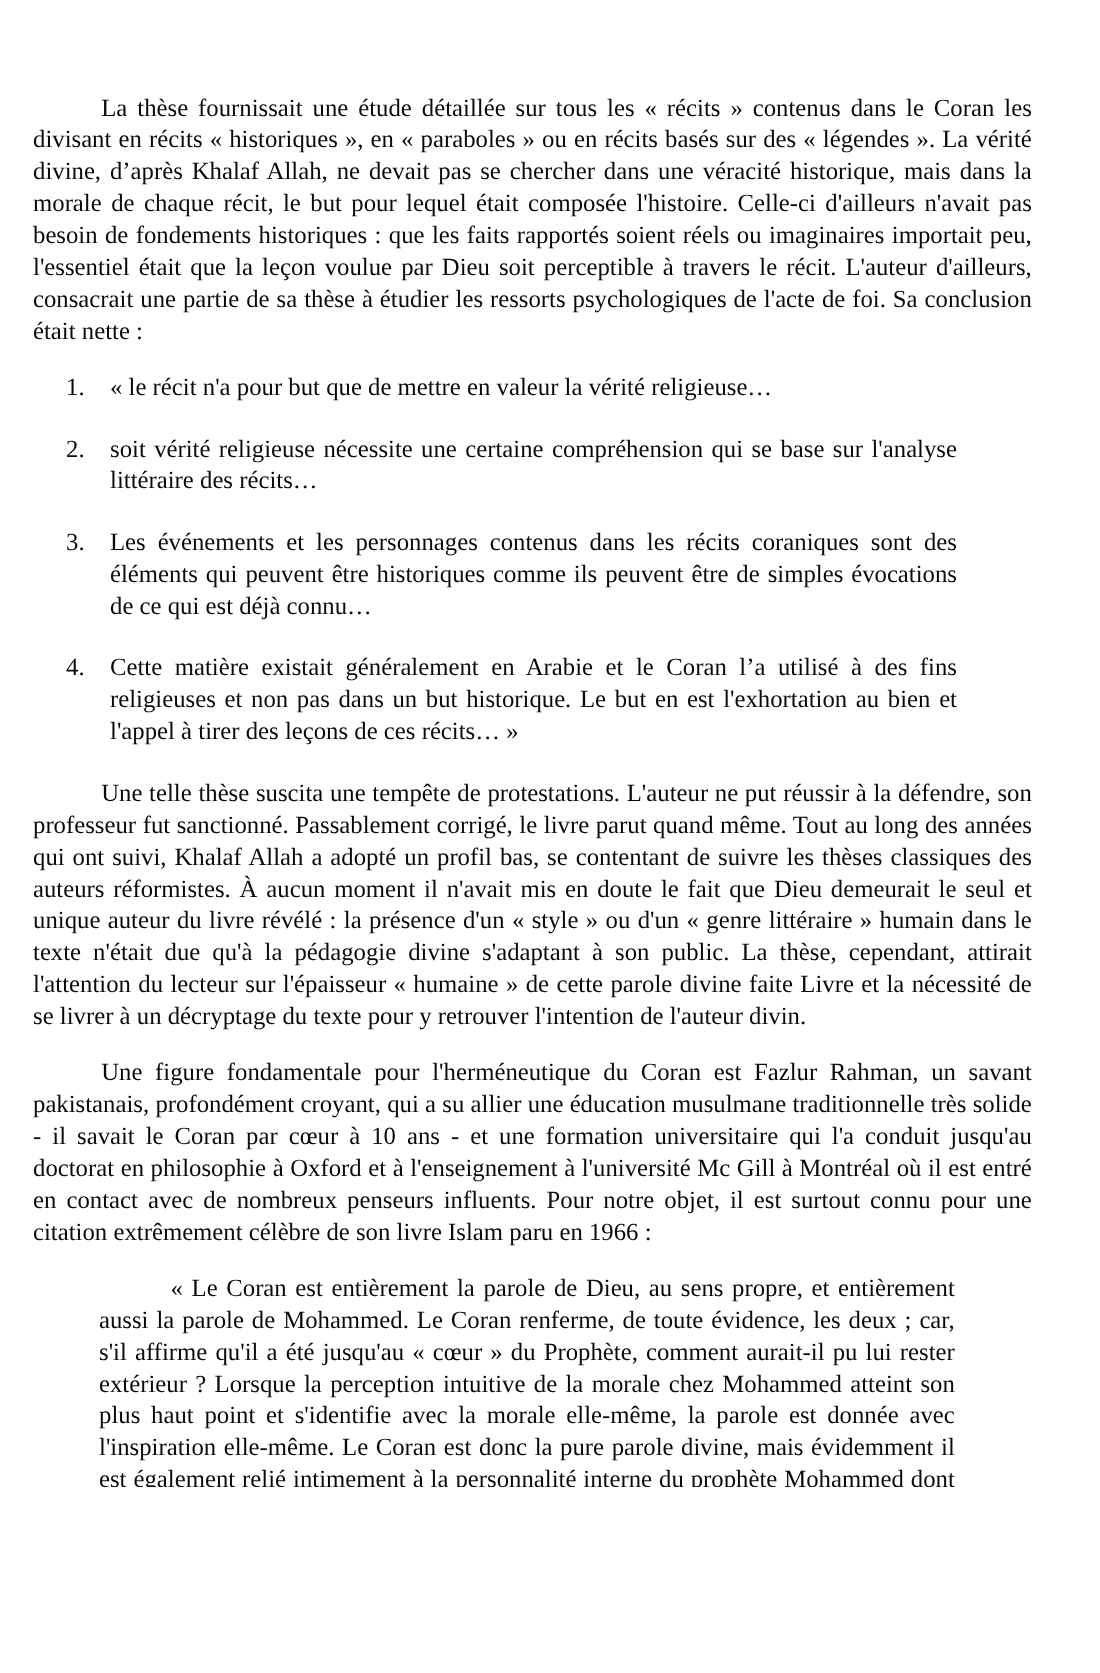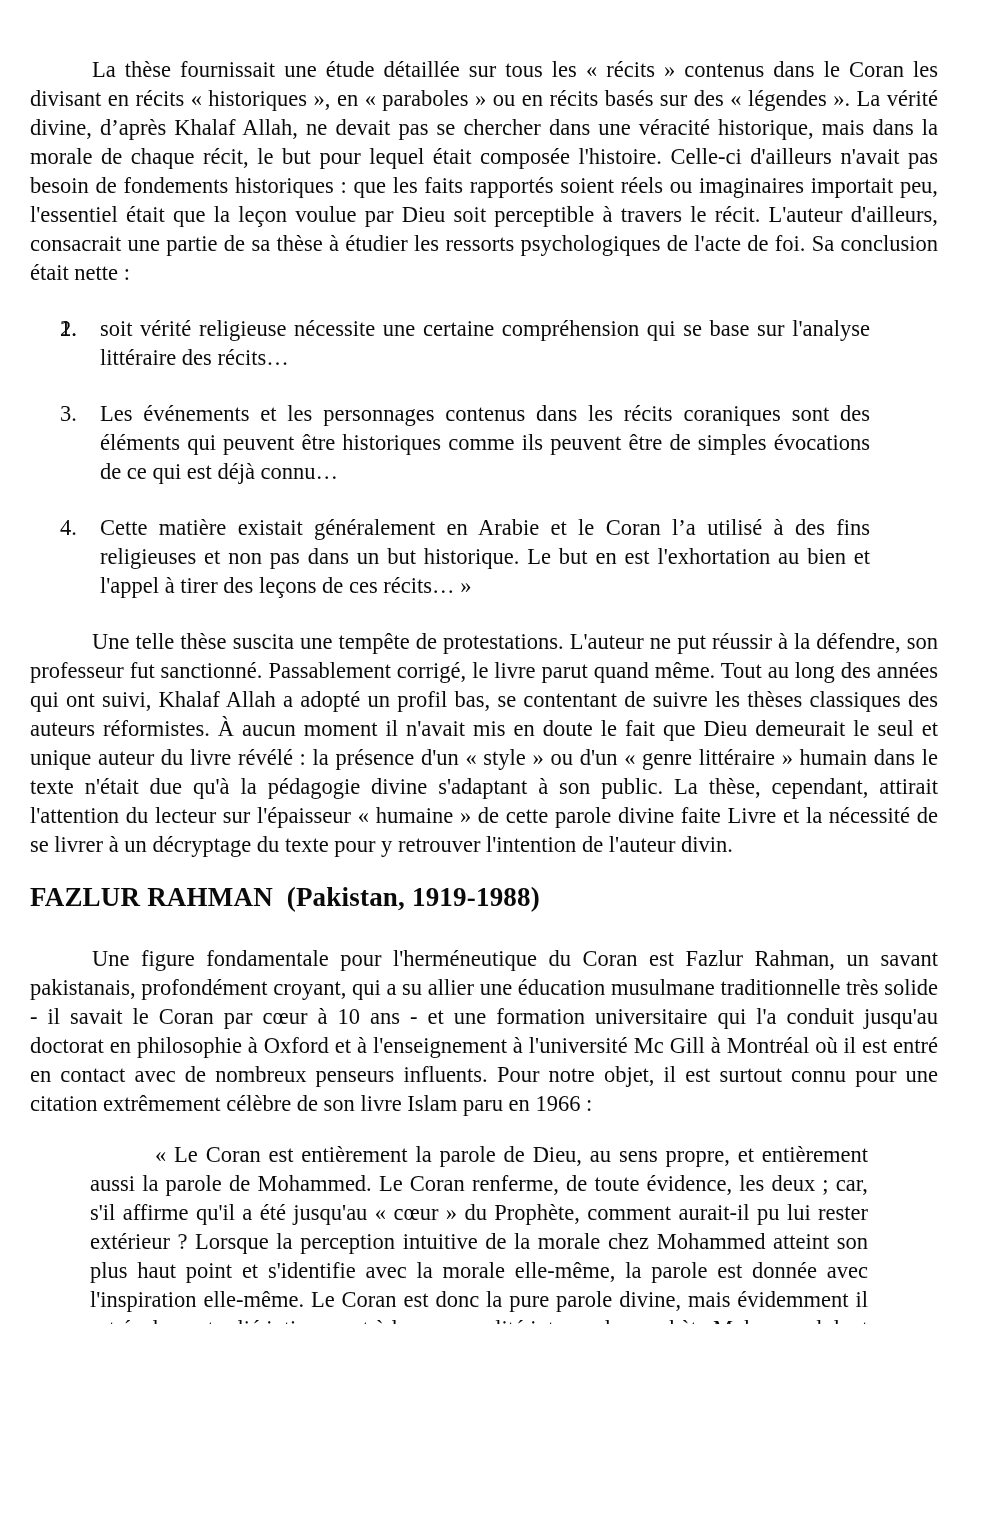--- a/index.html
+++ b/index.html
@@ -8,20 +8,21 @@
     background: #ffffff;
   }
   .page {
     position: relative;
     width: 1000px;
     height: 1324px;
     background: #ffffff;
     color: #0a0a0a;
     font-family: "Liberation Serif", "DejaVu Serif", serif;
     overflow: hidden;
+    margin-top: 28px;
   }
   .content {
     position: absolute;
     left: 30px;
     top: 55px;
     width: 908px;
   }
   p.body {
     font-size: 22.5px;
     line-height: 29px;
@@ -87,36 +88,35 @@
 </head>
 <body>
 
 <div class="page">
   <div class="content">
 
     <p class="body indent">La thèse fournissait une étude détaillée sur tous les «&nbsp;récits&nbsp;» contenus dans le Coran les divisant en récits «&nbsp;historiques&nbsp;», en «&nbsp;paraboles&nbsp;» ou en récits basés sur des «&nbsp;légendes&nbsp;». La vérité divine, d’après Khalaf Allah, ne devait pas se chercher dans une véracité historique, mais dans la morale de chaque récit, le but pour lequel était composée l'histoire. Celle-ci d'ailleurs n'avait pas besoin de fondements historiques&nbsp;: que les faits rapportés soient réels ou imaginaires importait peu, l'essentiel était que la leçon voulue par Dieu soit perceptible à travers le récit. L'auteur d'ailleurs, consacrait une partie de sa thèse à étudier les ressorts psychologiques de l'acte de foi. Sa conclusion était nette&nbsp;:</p>
 
     <ol class="conclusions">
       <li>
-        <span class="num">1.</span>
+        <span class="num">1.</span><span>«&nbsp;le récit n'a pour but que de mettre en valeur la vérité religieuse…</span>
       </li>
       <li>
         <span class="num">2.</span><span>soit vérité religieuse nécessite une certaine compréhension qui se base sur l'analyse littéraire des récits…</span>
       </li>
       <li>
         <span class="num">3.</span><span>Les événements et les personnages contenus dans les récits coraniques sont des éléments qui peuvent être historiques comme ils peuvent être de simples évocations de ce qui est déjà connu…</span>
       </li>
       <li>
         <span class="num">4.</span><span>Cette matière existait généralement en Arabie et le Coran l’a utilisé à des fins religieuses et non pas dans un but historique. Le but en est l'exhortation au bien et l'appel à tirer des leçons de ces récits…&nbsp;»</span>
       </li>
     </ol>
 
     <p class="body indent">Une telle thèse suscita une tempête de protestations. L'auteur ne put réussir à la défendre, son professeur fut sanctionné. Passablement corrigé, le livre parut quand même. Tout au long des années qui ont suivi, Khalaf Allah a adopté un profil bas, se contentant de suivre les thèses classiques des auteurs réformistes. À aucun moment il n'avait mis en doute le fait que Dieu demeurait le seul et unique auteur du livre révélé&nbsp;: la présence d'un «&nbsp;style&nbsp;» ou d'un «&nbsp;genre littéraire&nbsp;» humain dans le texte n'était due qu'à la pédagogie divine s'adaptant à son public. La thèse, cependant, attirait l'attention du lecteur sur l'épaisseur «&nbsp;humaine&nbsp;» de cette parole divine faite Livre et la nécessité de se livrer à un décryptage du texte pour y retrouver l'intention de l'auteur divin.</p>
 
-    <h1 class="section-heading">FAZLUR RAHMAN&nbsp; (Pakistan, 1919-1988)</h1>
 
     <p class="body indent"><span>Une figure fondamentale pour l'herméneutique du Coran est Fazlur Rahman, un savant pakistanais, profondément croyant, qui a su allier une éducation musulmane traditionnelle très solide - il savait le Coran par cœur à 10 ans - et une formation universitaire qui l'a conduit jusqu'au doctorat en philosophie à Oxford et à l'enseignement à l'université Mc Gill à Montréal où il est entré en contact avec de nombreux penseurs influents. Pour notre objet, il est surtout connu pour une citation extrêmement célèbre de son livre </span><span class="italic">Islam</span><span> paru en 1966&nbsp;:</span></p>
 
     <blockquote class="quote">«&nbsp;Le Coran est entièrement la parole de Dieu, au sens propre, et entièrement aussi la parole de Mohammed. Le Coran renferme, de toute évidence, les deux&nbsp;; car, s'il affirme qu'il a été jusqu'au «&nbsp;cœur&nbsp;» du Prophète, comment aurait-il pu lui rester extérieur&nbsp;? Lorsque la perception intuitive de la morale chez Mohammed atteint son plus haut point et s'identifie avec la morale elle-même, la parole est donnée avec l'inspiration elle-même. Le Coran est donc la pure parole divine, mais évidemment il est également relié intimement à la personnalité interne du prophète Mohammed dont la relation au Coran ne peut être conçue mécaniquement comme un disque enregistré. La parole divine passe par le cœur du prophète&nbsp;».</blockquote>
   </div>
 
   <div class="footer">
     <span class="pagenum">4</span>
     <span class="journal">Se Comprendre N° 12/08</span>
   </div>

